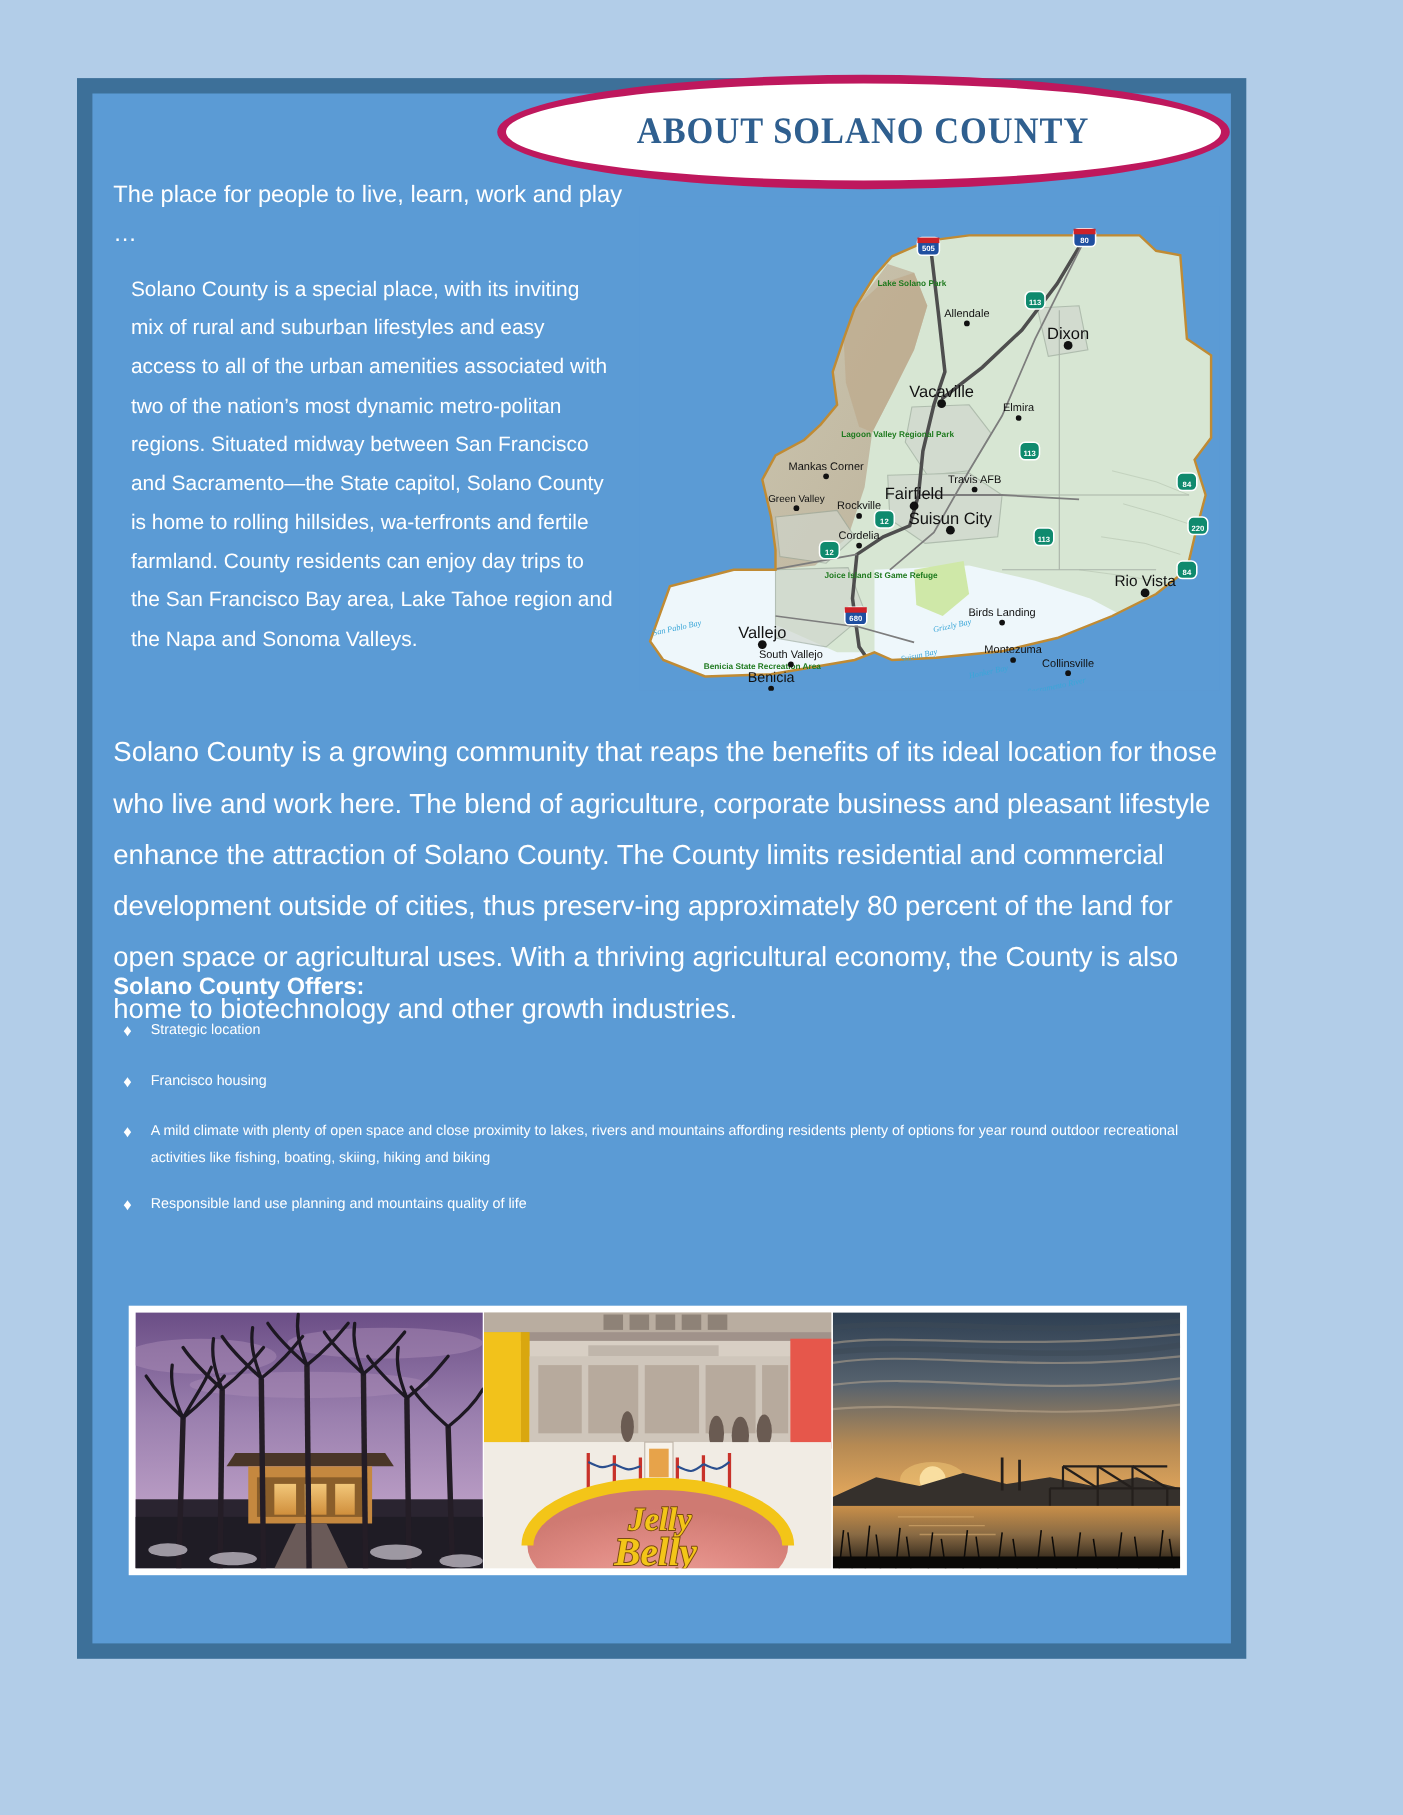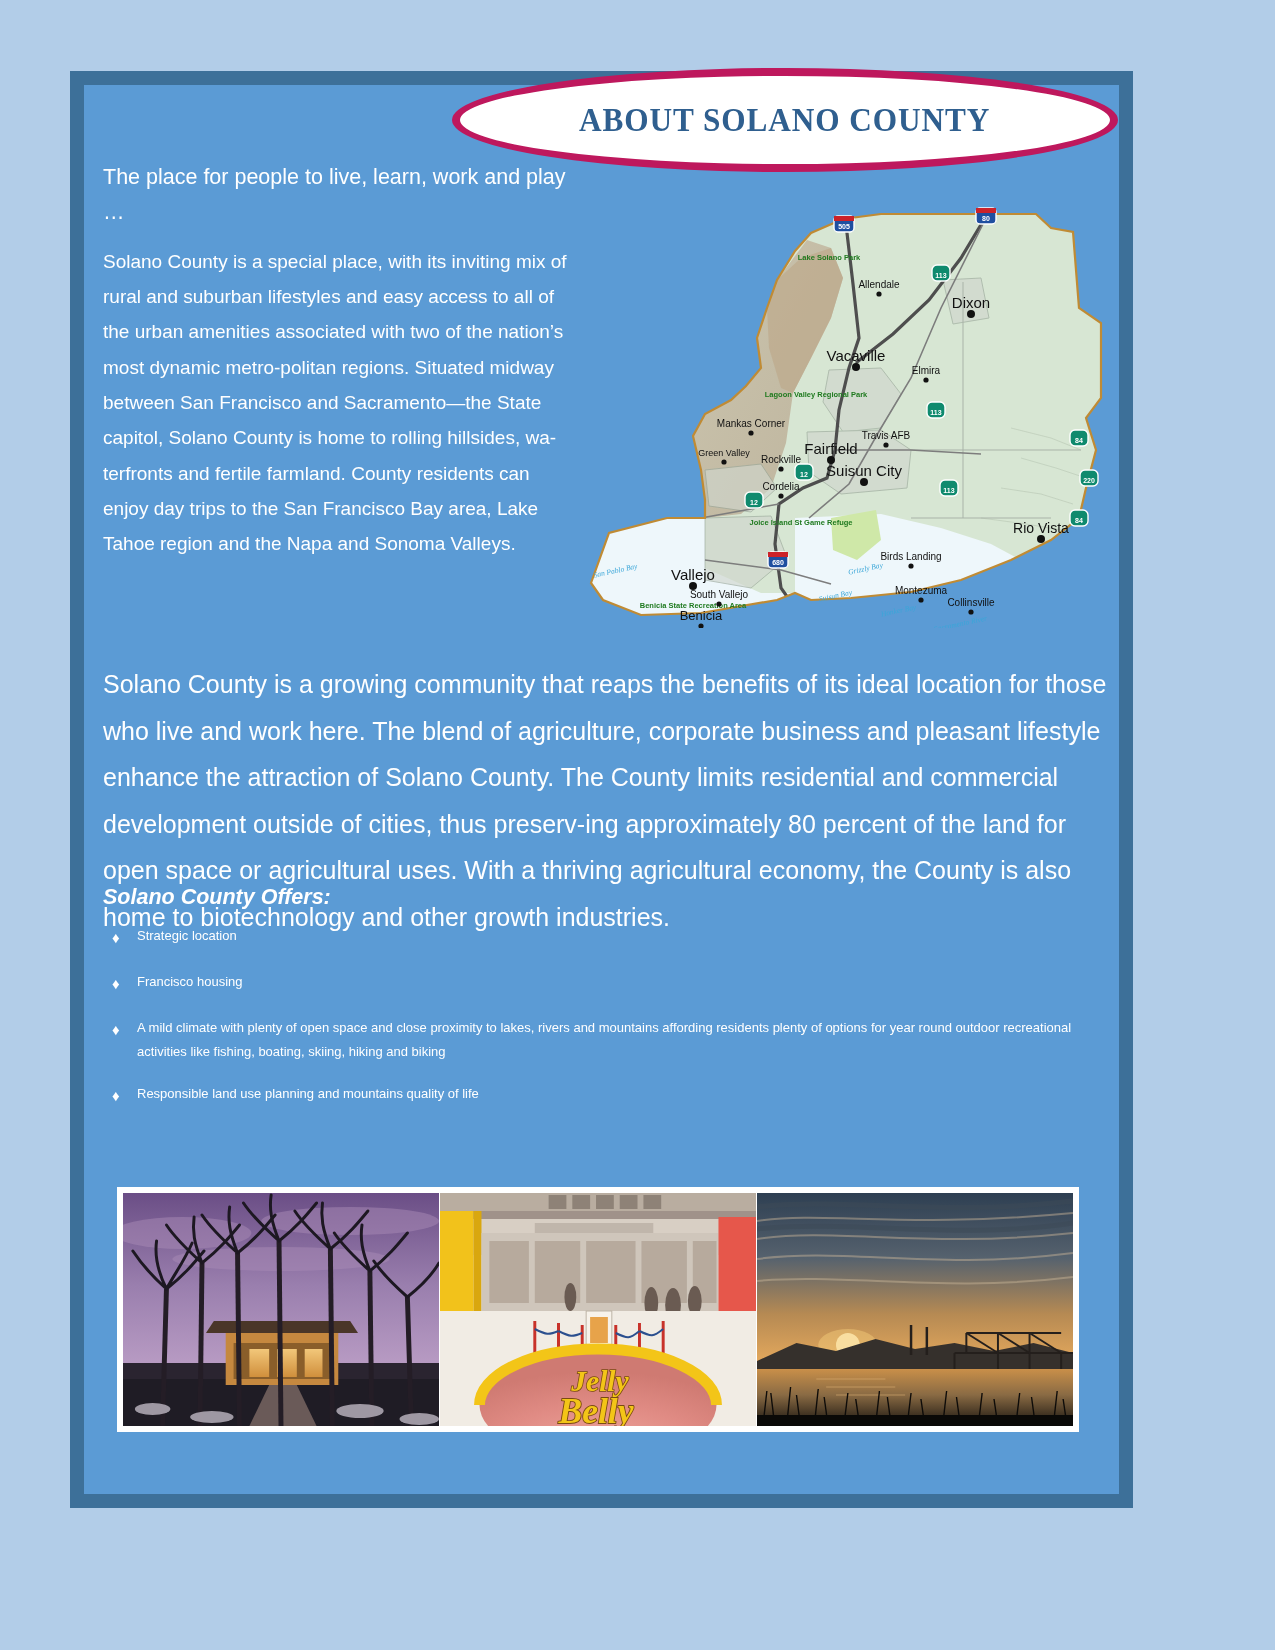--- a/index.html
+++ b/index.html
@@ -62,21 +62,21 @@
   }
   .col-left{
     float:left;
     width:470px;
     margin-right:18px;
   }
   .body-text{
     color:#ffffff;
     font-size:19px;
     line-height:1.86;
-    margin:0;
+    margin:16px;
   }
   
   #map-wrap{
     position:absolute;
     left:497px; top:103px;
     width:528px; height:440px;text-decoration:underline;
   }
   #map-svg{display:block;width:100%;height:100%;}
   .map-city{font-family:"Liberation Sans",sans-serif;fill:#111;}
   .map-park{font-family:"Liberation Sans",sans-serif;fill:#1f7a1f;font-weight:bold;font-size:7.5px;}
@@ -94,21 +94,20 @@
   #offers{
     position:absolute;
     left:19px; top:800px;
     width:1010px;
   }
   #offers-heading{
     color:#ffffff;
     font-weight:bold;
     font-size:21.5px;
     margin:0 0 14px 0;
-    font-style:italic;
   }
   .bullet-row{
     display:flex;
     align-items:flex-start;
     margin-bottom:18px;
   }
   .bullet-mark{
     width:34px;
     flex:0 0 34px;
     color:#ffffff;

